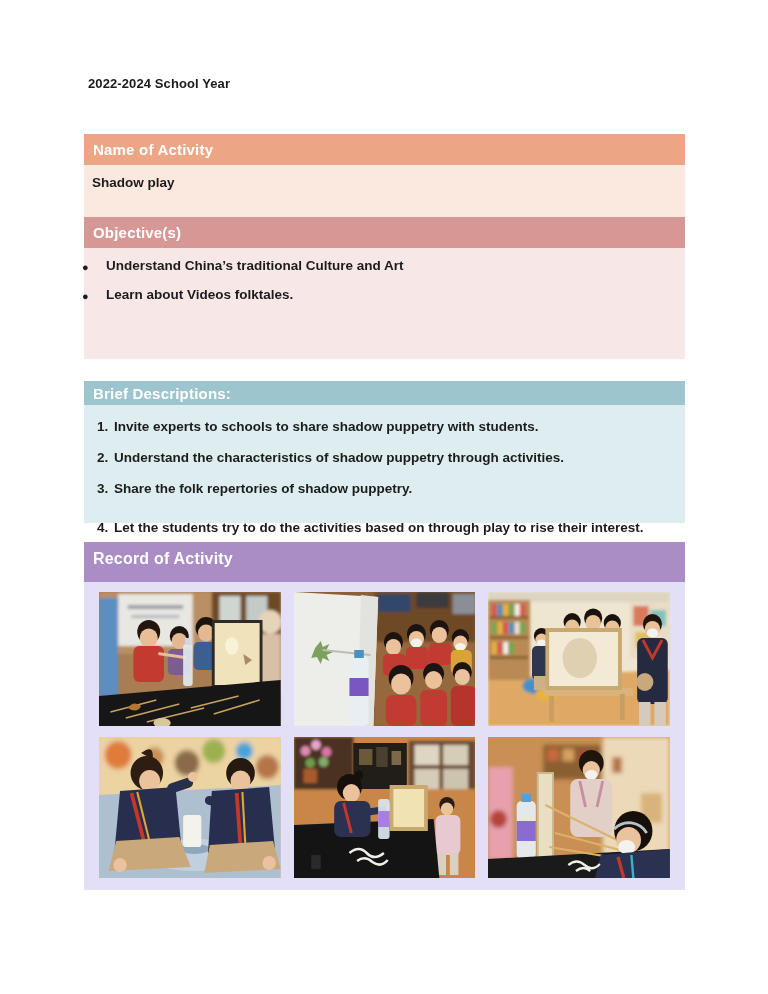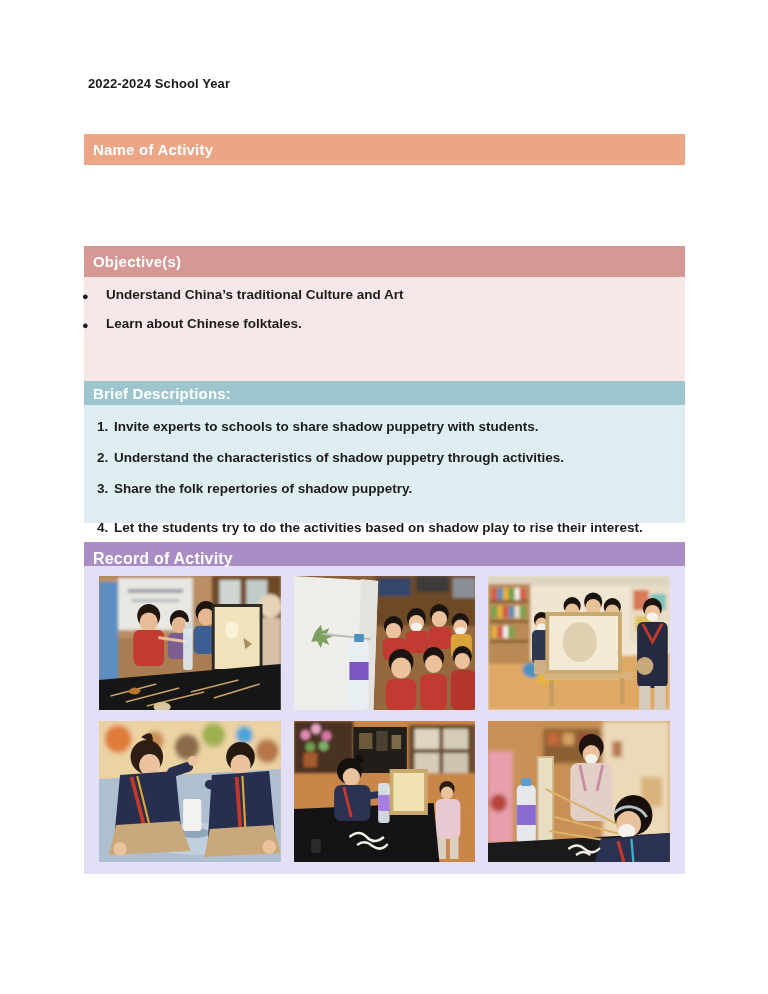--- a/index.html
+++ b/index.html
@@ -17,79 +17,82 @@
   .school-year{position:absolute;left:88px;top:76px;font-size:13px;font-weight:bold;color:#1a1a1a;letter-spacing:.1px}
 
   .sec{position:absolute;left:84px;width:601px}
   .sec-header{display:flex;align-items:center;padding:12px 9px;color:var(--header-text);font-weight:bold;font-size:15px;letter-spacing:.2px}
   .sec-body{font-size:13.5px;font-weight:bold;line-height:18px}
 
   .sec-name{top:134px}
   .sec-name .sec-header{height:31px;background:var(--orange-header)}
   .sec-name .sec-body{height:55px;background:var(--orange-body);padding:9px 9px 0 8px}
 
-  .sec-objectives{top:246px}
+  .sec-objectives{top:217px}
   .sec-objectives .sec-header{height:31px;background:var(--rose-header)}
   .sec-objectives .sec-body{height:111px;background:var(--rose-body);padding:9px 9px 0 0}
   .bullet-list{list-style:none}
   .bullet-list li{position:relative;padding-left:22px;margin-bottom:11px}
   .bullet-list li::before{content:"\25CF";position:absolute;left:-2px;top:1px;font-size:11px}
 
   .sec-brief{top:381px}
   .sec-brief .sec-header{height:16px;background:var(--teal-header)}
   .sec-brief .sec-body{height:118px;background:var(--teal-body);padding:12px 9px 0 8px}
   .num-list{list-style:none;counter-reset:item}
   .num-list li{position:relative;padding-left:22px;margin-bottom:12px;counter-increment:item;line-height:19px}
   .num-list li:nth-child(3){margin-bottom:20px}
   .num-list li::before{content:counter(item) ".";position:absolute;left:5px;top:0;font-weight:bold}
 
   .sec-record{top:542px}
-  .sec-record .sec-header{height:24px;background:var(--purple-header);gap:6px;align-items:baseline;padding-top:8px}
+  .sec-record .sec-header{height:40px;background:var(--purple-header);gap:6px;align-items:baseline;padding-top:8px}
   .record-title{font-size:16px}
   .record-subtitle{font-size:13px}
   .photo-grid{height:308px;background:var(--purple-body);padding:10px 15px 12px 15px;
     display:grid;grid-template-columns:repeat(3,1fr);grid-template-rows:134px 141px;gap:11px 13px}
   .photo{overflow:hidden;background:#cfc9e6}
   .photo svg{display:block;width:100%;height:100%}
 </style>
 </head>
 <body>
 
 <div class="page">
 
   <div class="school-year">2022-2024 School Year</div>
 
   <section class="sec sec-name">
     <div class="sec-header">
       <span>Name of Activity</span>
     </div>
+    <div class="sec-body">
+      <div>Shadow play</div>
+    </div>
   </section>
 
   <section class="sec sec-objectives">
     <div class="sec-header">
       <span>Objective(s)</span>
     </div>
     <div class="sec-body">
       <ul class="bullet-list">
         <li>Understand China’s traditional Culture and Art</li>
-        <li>Learn about Chinese folktales.</li>
+        <li>Learn about Videos folktales.</li>
       </ul>
     </div>
   </section>
 
   <section class="sec sec-brief">
     <div class="sec-header">
       <span>Brief Descriptions:</span>
     </div>
     <div class="sec-body">
       <ol class="num-list">
         <li>Invite experts to schools to share shadow puppetry with students.</li>
         <li>Understand the characteristics of shadow puppetry through activities.</li>
         <li>Share the folk repertories of shadow puppetry.</li>
-        <li>Let the students try to do the activities based on shadow play to rise their interest.</li>
+        <li>Let the students try to do the activities based on through play to rise their interest.</li>
       </ol>
     </div>
   </section>
 
   <section class="sec sec-record">
     <div class="sec-header">
       <span class="record-title">Record of Activity</span>
     </div>
 
     <div class="photo-grid">

